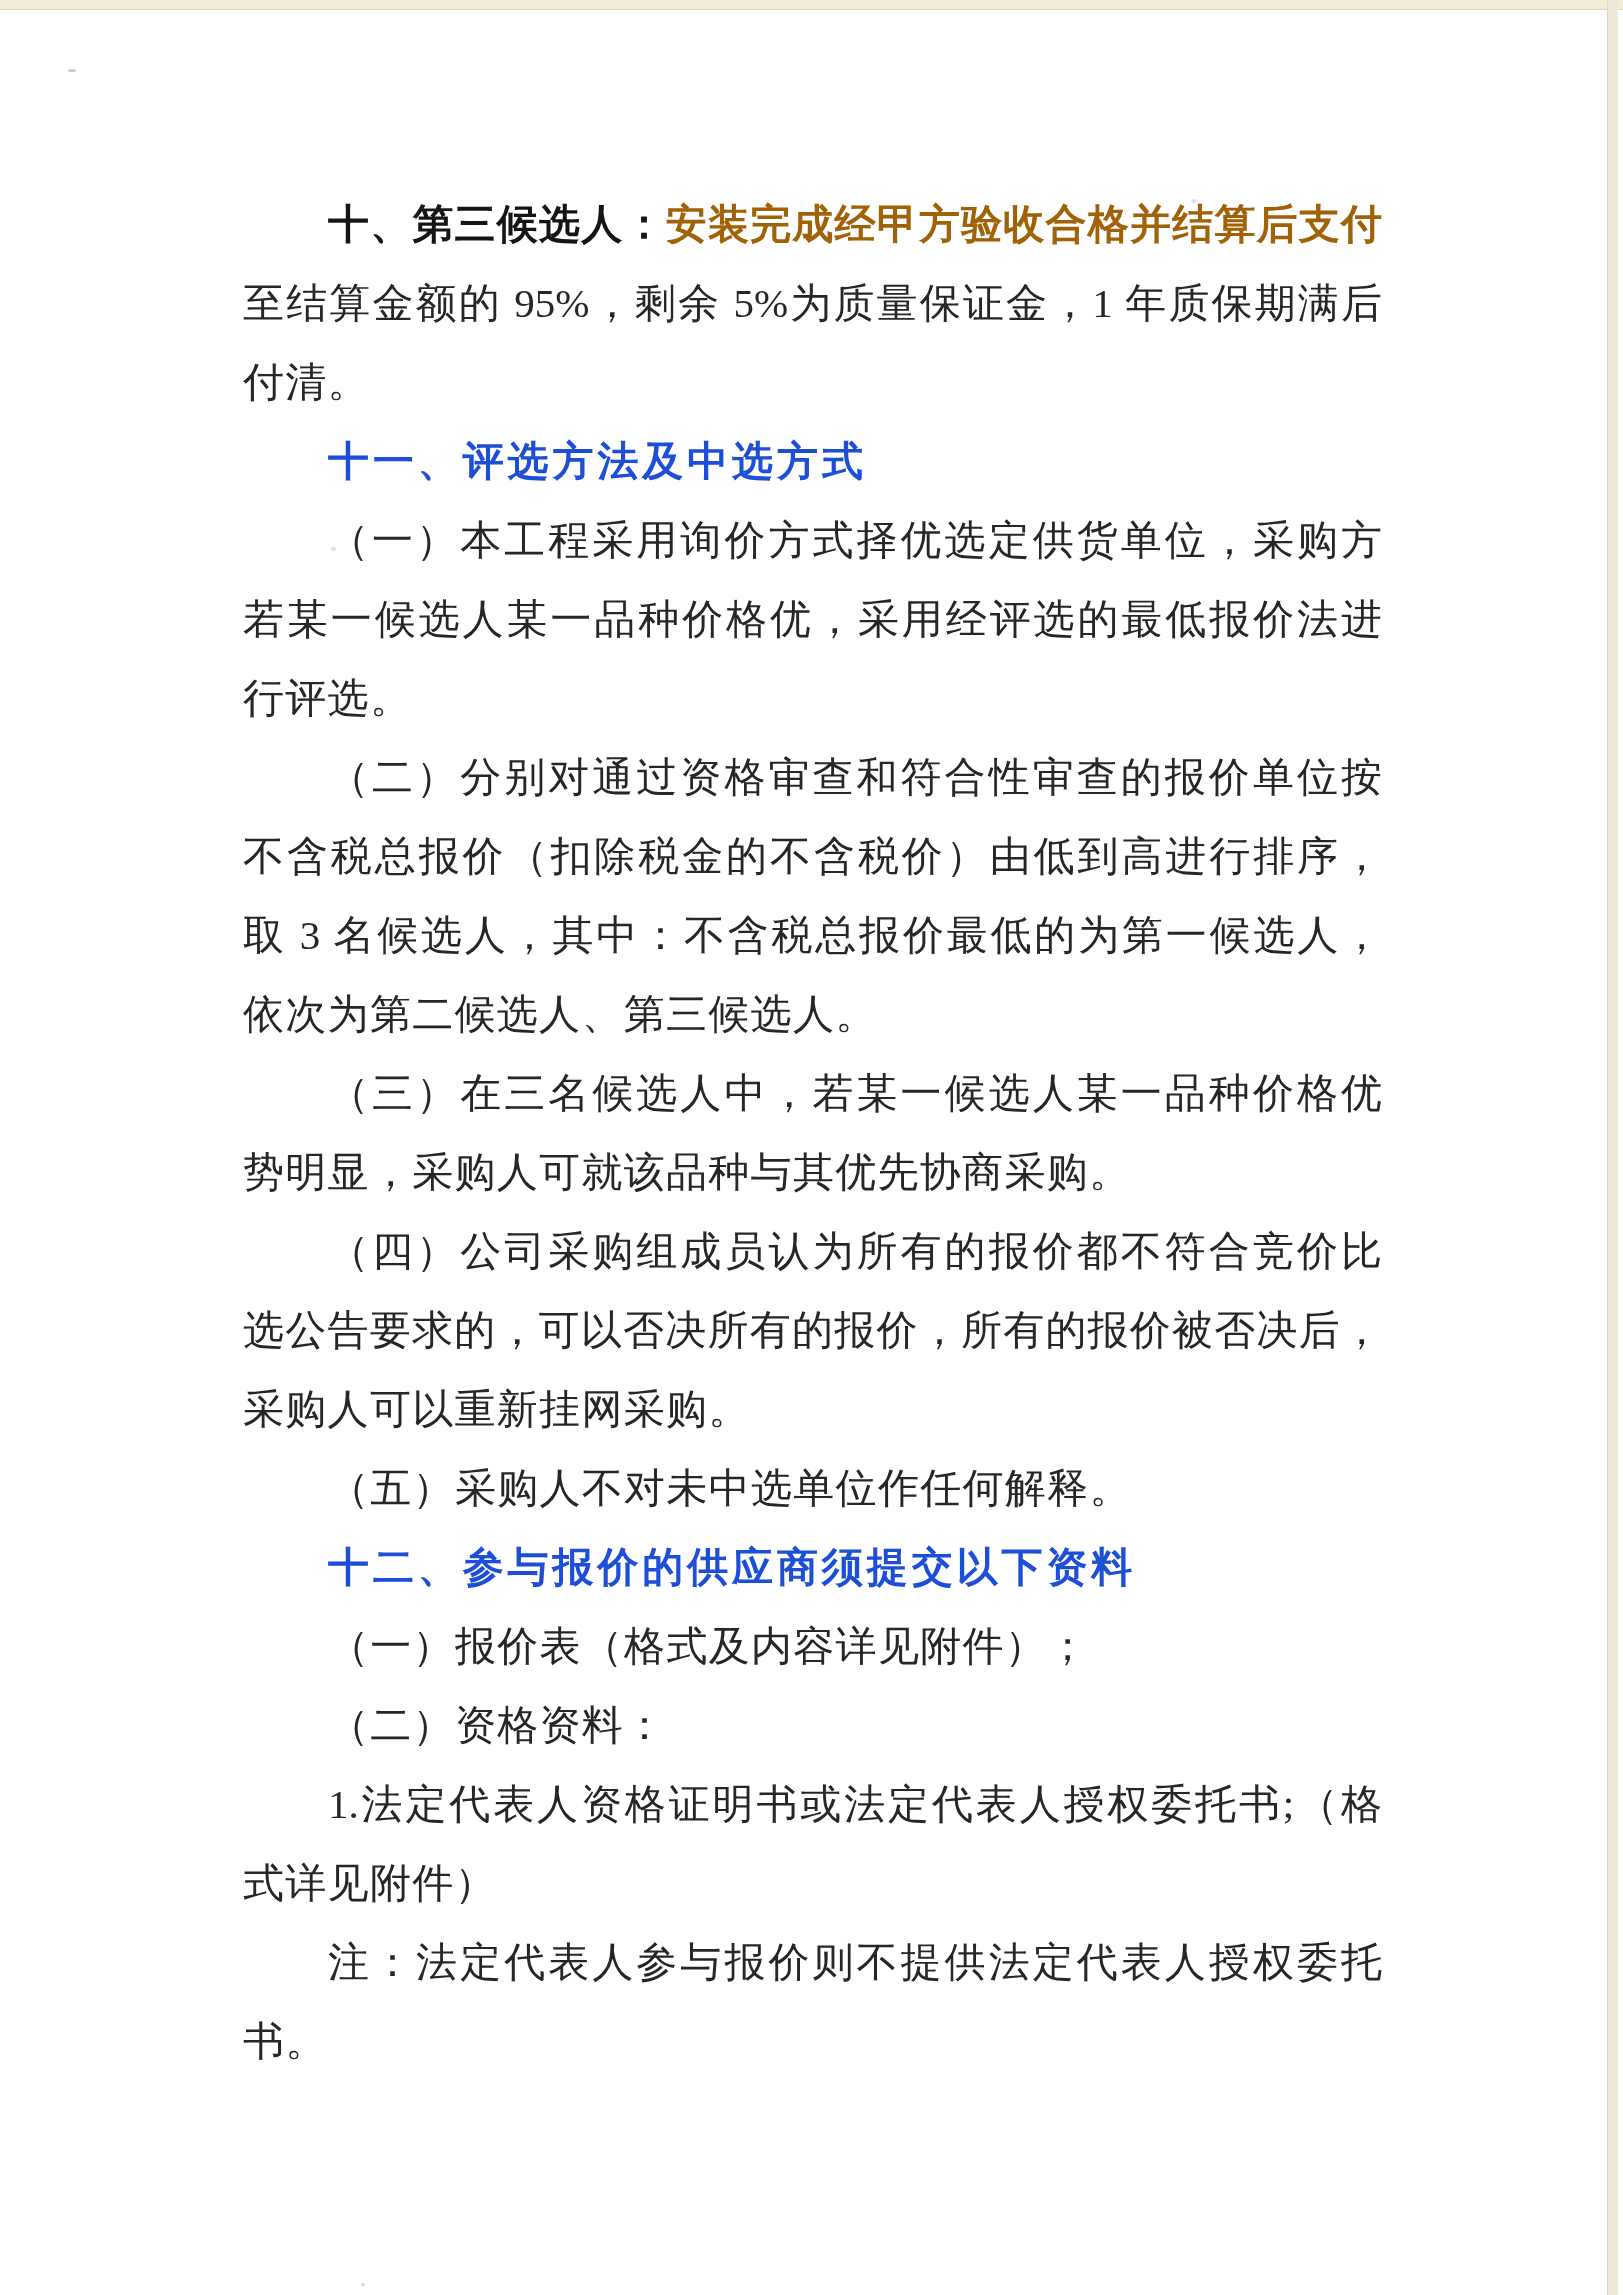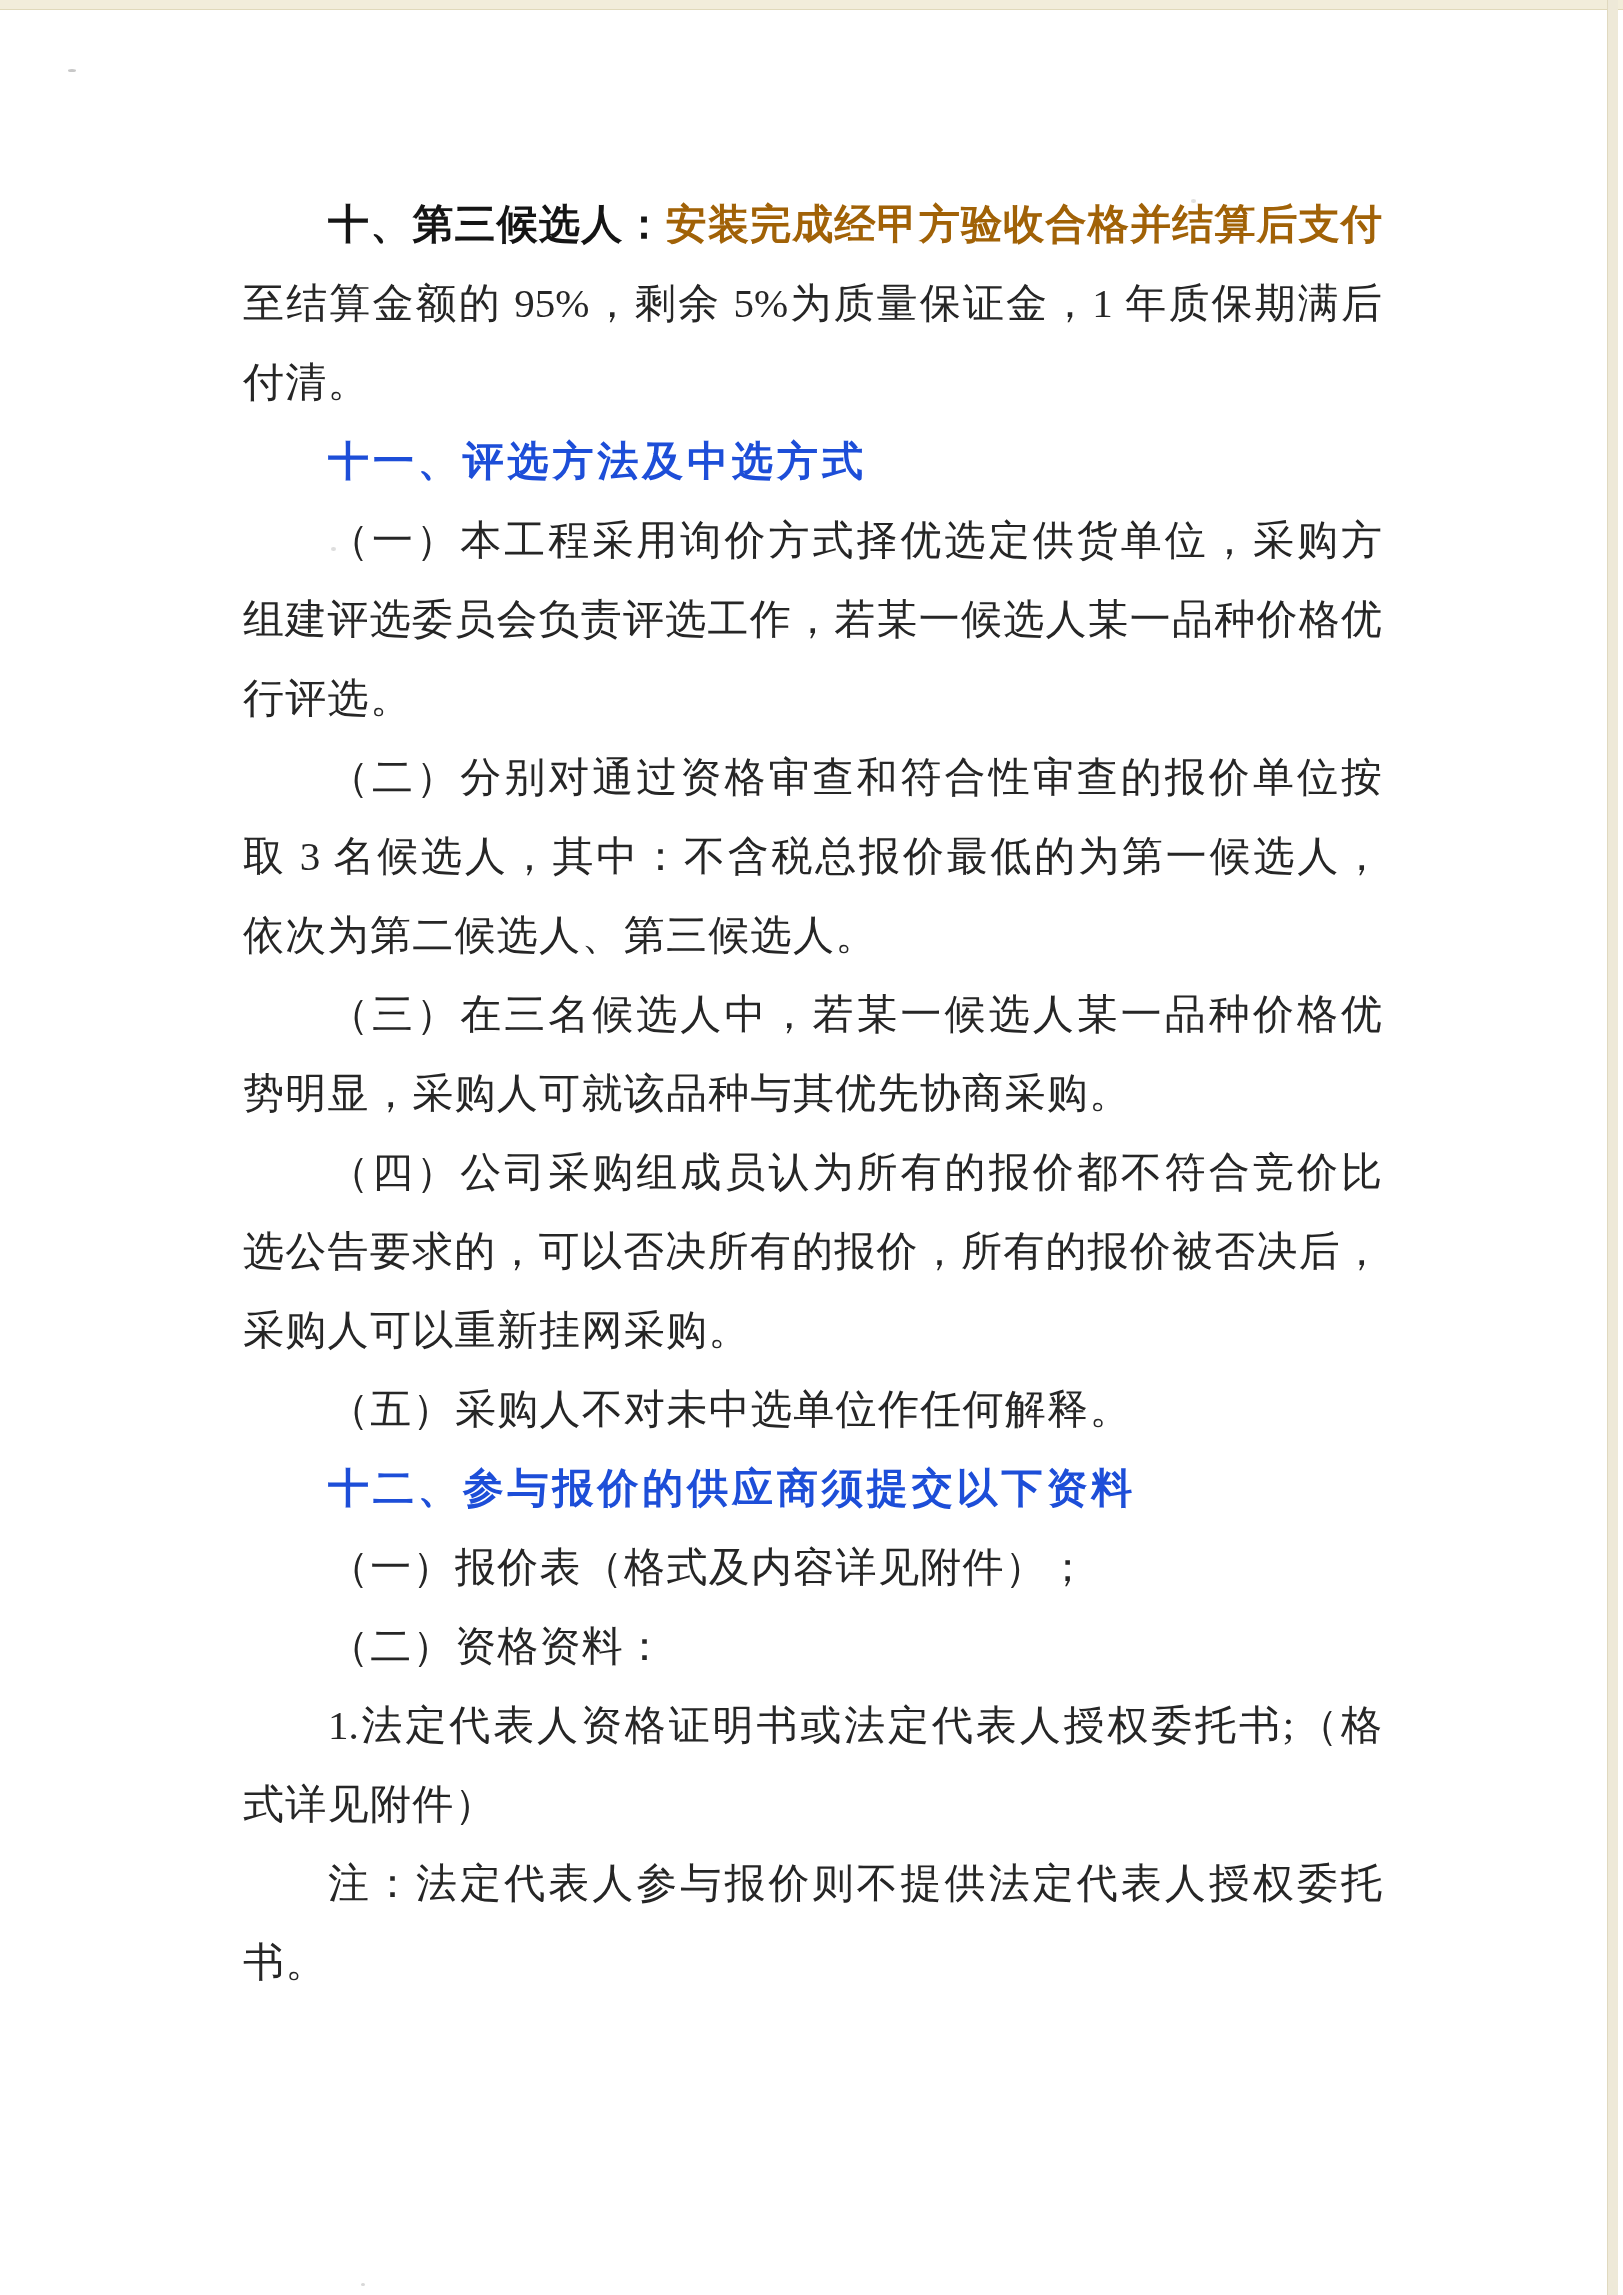--- a/index.html
+++ b/index.html
@@ -81,23 +81,24 @@
 
 <div class="page">
   <div class="top-edge" style="background: rgb(242, 237, 218);"></div>
   <div class="right-band" style="background: rgb(238, 233, 216);"></div>
   <div class="text-block">
       <div class="line ind jus"><span class="run-heading">十、第三候选人：</span><span class="run-bold">安装完成经甲方验收合格并结算后支付</span></div>
       <div class="line jus">至结算金额的 95%，剩余 5%为质量保证金，1 年质保期满后</div>
       <div class="line">付清。</div>
       <div class="line ind h">十一、评选方法及中选方式</div>
       <div class="line ind jus">（一）本工程采用询价方式择优选定供货单位，采购方</div>
-      <div class="line jus">组建评选委员会负责评选工作，若某一候选人某一品种价格优</div>
+      <div class="line jus">若某一候选人某一品种价格优，采用经评选的最低报价法进</div>
       <div class="line">行评选。</div>
       <div class="line ind jus">（二）分别对通过资格审查和符合性审查的报价单位按</div>
+      <div class="line jus">不含税总报价（扣除税金的不含税价）由低到高进行排序，</div>
       <div class="line jus">取 3 名候选人，其中：不含税总报价最低的为第一候选人，</div>
       <div class="line">依次为第二候选人、第三候选人。</div>
       <div class="line ind jus">（三）在三名候选人中，若某一候选人某一品种价格优</div>
       <div class="line">势明显，采购人可就该品种与其优先协商采购。</div>
       <div class="line ind jus">（四）公司采购组成员认为所有的报价都不符合竞价比</div>
       <div class="line jus">选公告要求的，可以否决所有的报价，所有的报价被否决后，</div>
       <div class="line">采购人可以重新挂网采购。</div>
       <div class="line ind">（五）采购人不对未中选单位作任何解释。</div>
       <div class="line ind h">十二、参与报价的供应商须提交以下资料</div>
       <div class="line ind">（一）报价表（格式及内容详见附件）；</div>

